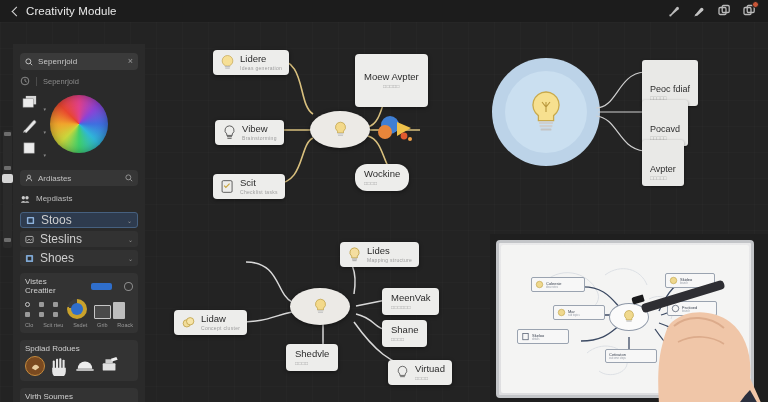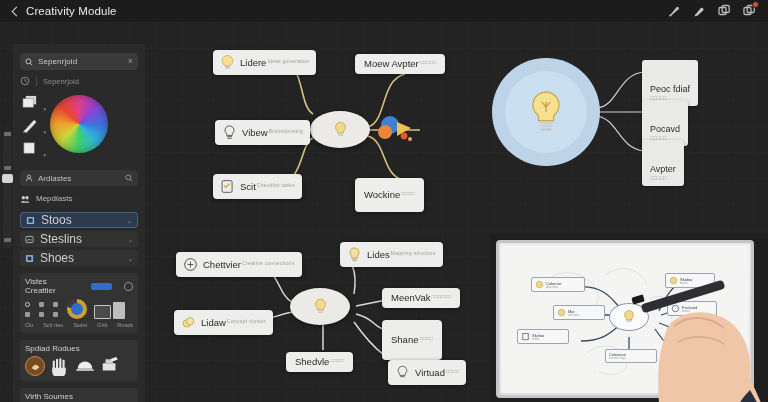--- a/index.html
+++ b/index.html
@@ -143,21 +143,21 @@
   .node-center {
     position: absolute; width: 60px; height: 37px; border-radius: 50%;
     background: #eceae6; display: flex; align-items: center; justify-content: center;
     box-shadow: 0 1px 4px rgba(0,0,0,.5);
   }
   .card {
     position: absolute; background: #ededeb; border-radius: 4px;
     padding: 4px 7px; display: flex; align-items: center; gap: 5px;
     box-shadow: 0 1px 4px rgba(0,0,0,.45);
   }
-  .card .ctext { display: flex; flex-direction: row; gap: 1px; }
+  .card .ctext { display: flex; flex-direction: column; gap: 1px; }
   .card .ctitle { font-size: 9.5px; color: #2b2b2b; line-height: 1.05; white-space: nowrap; }
   .card .csub {
     font-size: 5px; color: #9d9d9d; filter: blur(.55px);
     letter-spacing: .3px; white-space: nowrap;
   }
   .bulb { width: 15px; height: 17px; flex: 0 0 auto; }
 
   svg.links { position: absolute; overflow: visible; pointer-events: none; }
 
   
@@ -298,28 +298,28 @@
         <svg class="bulb" viewBox="0 0 18 20">
           <rect x="2.5" y="3" width="12" height="14" rx="1.5" fill="none" stroke="#444" stroke-width="1"></rect>
           <path d="M5 9 l2 2 l4.5 -4.5" fill="none" stroke="#c8a43c" stroke-width="1.4"></path>
         </svg>
         <div class="ctext">
           <div class="ctitle">Scit</div>
           <div class="csub">Checklist tasks</div>
         </div>
       </div>
 
-      <div class="card" style="left:150px; top:22px; padding:5px 9px;">
+      <div class="card" style="left:150px; top:22px; padding:18px 9px;text-align:center;">
         <div class="ctext">
           <div class="ctitle">Moew Avpter</div>
           <div class="csub">□□□□□</div>
         </div>
       </div>
 
-      <div class="card" style="left:150px; top:146px; padding:12px 9px;">
+      <div class="card" style="left:150px; top:132px; padding:5px 9px;border-radius:12px;">
         <div class="ctext">
           <div class="ctitle">Wockine</div>
           <div class="csub">□□□□</div>
         </div>
       </div>
 
       <div class="balloons" style="left:172px; top:82px;">
         <svg viewBox="0 0 40 30" width="40" height="30">
           <circle cx="13" cy="11" r="9" fill="#3f7fd4"></circle>
           <circle cx="8" cy="18" r="7" fill="#e8863a"></circle>
@@ -374,68 +374,58 @@
         </g>
       </svg>
       <div class="node-center" style="left:122px; top:56px;">
         <svg class="bulb" viewBox="0 0 18 20">
           <path d="M9 1.2 a6 6 0 0 1 3.6 10.8 v2 h-7.2 v-2 A6 6 0 0 1 9 1.2Z" fill="#f3d98a" stroke="#b99a3c" stroke-width=".8"></path>
           <rect x="5.6" y="14.4" width="6.8" height="1.5" fill="#c9c9c9"></rect>
           <rect x="6" y="16.4" width="6" height="1.4" fill="#c9c9c9"></rect>
         </svg>
       </div>
 
-      <div class="card" style="left:8px; top:20px;">
-        <svg class="bulb" viewBox="0 0 18 20">
-          <circle cx="9" cy="10" r="7" fill="none" stroke="#444" stroke-width="1.1"></circle>
-          <path d="M5.5 10 h7 M9 6.5 v7" stroke="#444" stroke-width="1"></path>
-        </svg>
-        <div class="ctext">
-          <div class="ctitle">Chettvier</div>
-          <div class="csub">Creative connections</div>
-        </div>
-      </div>
 
       <div class="card" style="left:172px; top:10px;">
         <svg class="bulb" viewBox="0 0 18 20">
           <path d="M9 2 a5.6 5.6 0 0 1 3.4 10 v2 h-6.8 v-2 A5.6 5.6 0 0 1 9 2Z" fill="#f4deA0" stroke="#b99a3c" stroke-width=".9"></path>
           <path d="M6 15.5 h6 M6.5 17.4 h5" stroke="#9a9a9a" stroke-width="1"></path>
         </svg>
         <div class="ctext">
           <div class="ctitle">Lides</div>
           <div class="csub">Mapping structure</div>
         </div>
       </div>
 
       <div class="card" style="left:214px; top:56px; padding:5px 9px;">
         <div class="ctext">
           <div class="ctitle">MeenVak</div>
           <div class="csub">□□□□□□</div>
         </div>
       </div>
 
-      <div class="card" style="left:214px; top:88px; padding:15px 9px;">
+      <div class="card" style="left:214px; top:88px; padding:5px 9px;">
         <div class="ctext">
           <div class="ctitle">Shane</div>
           <div class="csub">□□□□</div>
         </div>
       </div>
 
       <div class="card" style="left:220px; top:128px;">
         <svg class="bulb" viewBox="0 0 18 20">
           <path d="M9 2.5 a5.2 5.2 0 0 1 3.2 9.3 v1.7 h-6.4 v-1.7 A5.2 5.2 0 0 1 9 2.5Z" fill="none" stroke="#555" stroke-width="1"></path>
           <path d="M6.2 15 h5.6" stroke="#555" stroke-width="1"></path>
         </svg>
         <div class="ctext">
           <div class="ctitle">Virtuad</div>
           <div class="csub">□□□□</div>
         </div>
       </div>
 
-      <div class="card" style="left:118px; top:120px; padding:5px 9px;">
+      <div class="card" style="left:118px; top:112px; padding:5px 9px;">
         <div class="ctext">
           <div class="ctitle">Shedvle</div>
           <div class="csub">□□□□</div>
         </div>
       </div>
 
       <div class="card" style="left:6px; top:78px;">
         <svg class="bulb" viewBox="0 0 18 20">
           <circle cx="7" cy="11" r="4.4" fill="#f2dd9a" stroke="#b99a3c" stroke-width=".9"></circle>
           <circle cx="11" cy="8.5" r="4.4" fill="#f6e4a8" stroke="#b99a3c" stroke-width=".9"></circle>

